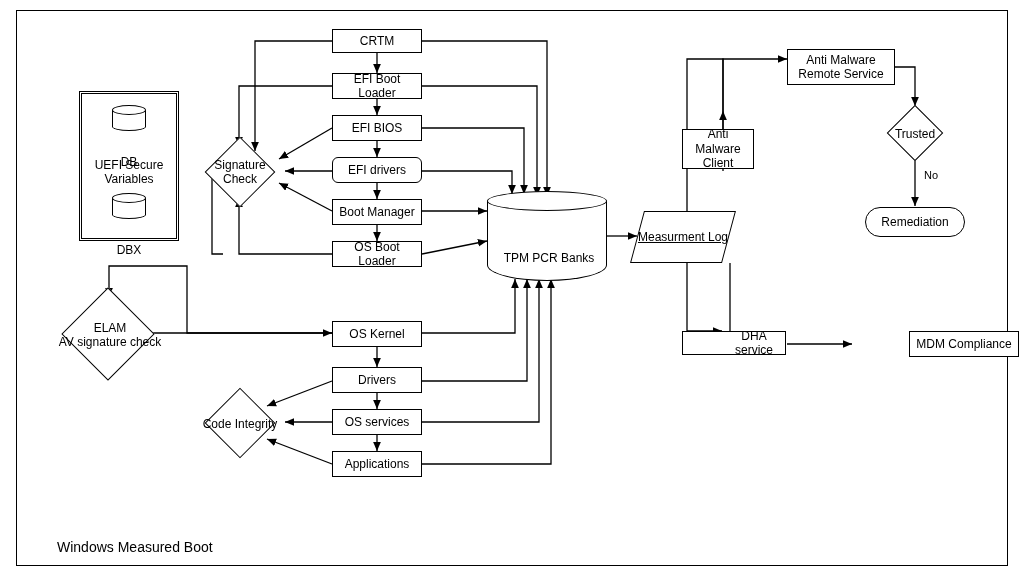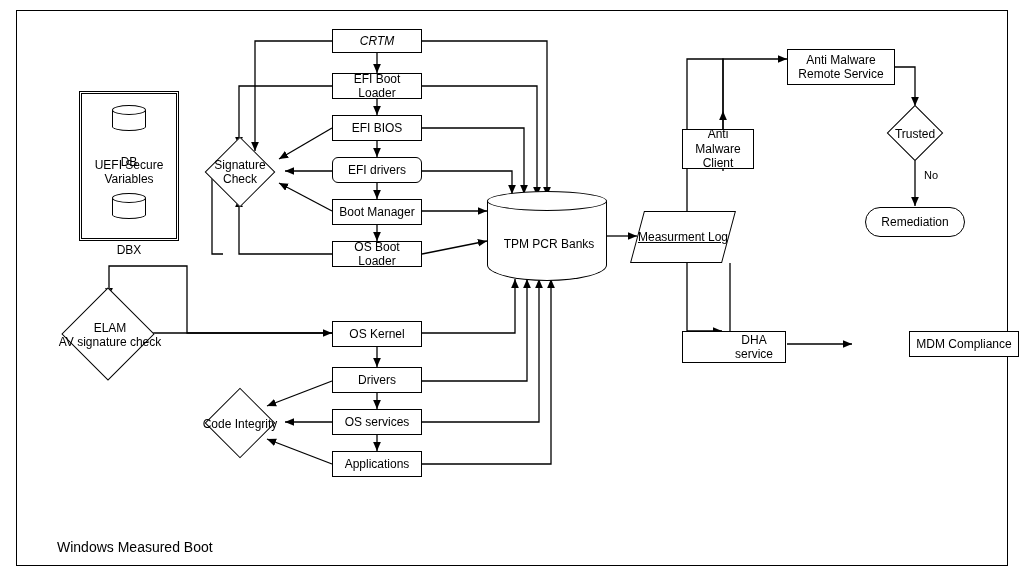--- a/index.html
+++ b/index.html
@@ -200,21 +200,21 @@
   <div class="diamond" style="left:198px; top:136px; width:50px; height:50px;"></div>
   <div class="diamond-label" style="left:180px; top:148px; width:86px; height:26px;">Signature Check</div>
 
   <div class="diamond" style="left:58px; top:290px; width:66px; height:66px;"></div>
   <div class="diamond-label" style="left:34px; top:304px; width:118px; height:40px; white-space:pre-line;">ELAM
 AV signature check</div>
 
   <div class="diamond" style="left:198px; top:387px; width:50px; height:50px;"></div>
   <div class="diamond-label" style="left:178px; top:400px; width:90px; height:26px;">Code Integrity</div>
 
-  <div class="box" style="left:315px; top:18px; width:90px; height:24px;font-style:italic;">
+  <div class="box" style="left:315px; top:18px; width:90px; height:24px;">
       <span>CRTM</span>
     </div>
   <div class="box" style="left:315px; top:62px; width:90px; height:26px;">
       <span>EFI Boot Loader</span>
     </div>
   <div class="box" style="left:315px; top:104px; width:90px; height:26px;">
       <span>EFI BIOS</span>
     </div>
   <div class="box" style="left:315px; top:146px; width:90px; height:26px;border-radius:6px;">
       <span>EFI drivers</span>
@@ -235,42 +235,42 @@
       <span>OS services</span>
     </div>
   <div class="box" style="left:315px; top:440px; width:90px; height:26px;">
       <span>Applications</span>
     </div>
 
   <div class="cylinder" style="left:470px; top:180px; width:120px; height:90px;">
     <div class="cyl-body" style="top:10px; bottom:0;"></div>
     <div class="cyl-top" style="height:20px;"></div>
   </div>
-  <div class="cyl-label" style="left:470px; top:204px; width:124px;">TPM PCR Banks</div>
+  <div class="cyl-label" style="left:470px; top:218px; width:124px;">TPM PCR Banks</div>
 
   <div class="parallelogram" style="left:620px; top:200px; width:92px; height:52px;"></div>
   <div class="para-label" style="left:620px; top:200px; width:92px; height:52px;">Measurment Log</div>
 
   <div class="box" style="left:665px; top:118px; width:72px; height:40px;">
       <span>Anti Malware Client</span>
     </div>
 
   <div class="box" style="left:770px; top:38px; width:108px; height:36px;">
       <span>Anti Malware Remote Service</span>
     </div>
 
   <div class="diamond" style="left:878px; top:102px; width:40px; height:40px;"></div>
   <div class="diamond-label" style="left:864px; top:113px; width:68px; height:20px;">Trusted</div>
   <div class="edge-label" style="left:905px; top:158px;">No</div>
 
   <div class="terminator" style="left:848px; top:196px; width:100px; height:30px;">
       <span>Remediation</span>
     </div>
 
-  <div class="box" style="left:665px; top:320px; width:104px; height:32px;padding-left:44px;">
+  <div class="box" style="left:665px; top:320px; width:104px; height:24px;padding-left:44px;">
       <span>DHA service</span>
     </div>
 
   <div class="box" style="left:872px; top:320px; width:110px; height:26px;margin-left:20px;">
       <span>MDM Compliance</span>
     </div>
 
   <div class="title">Windows Measured Boot</div>
 </div>
 

